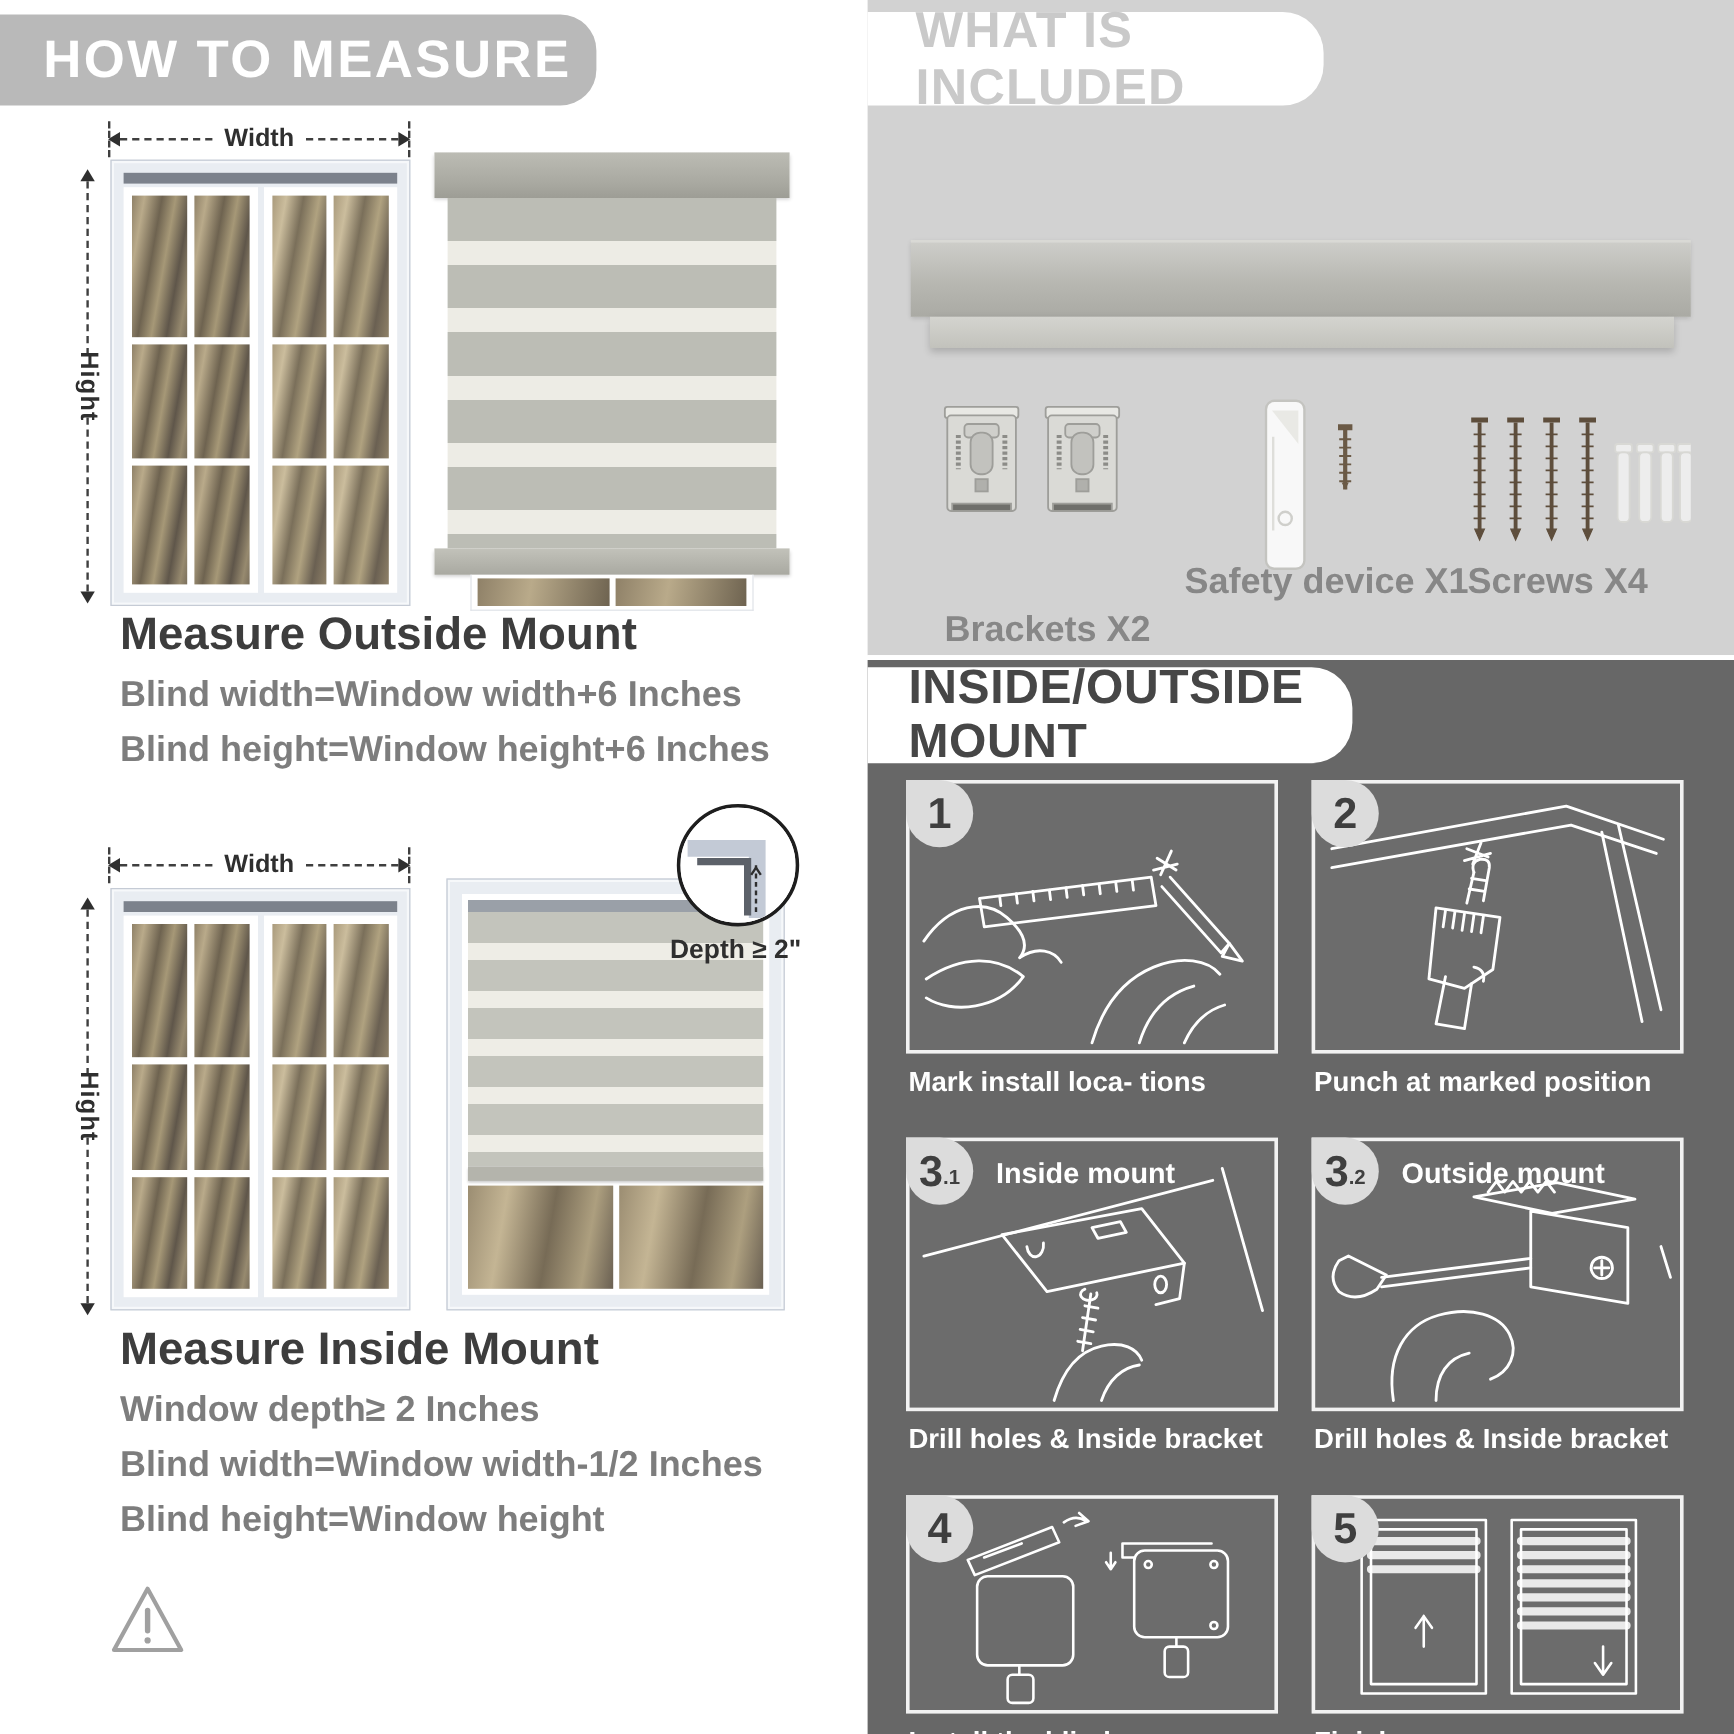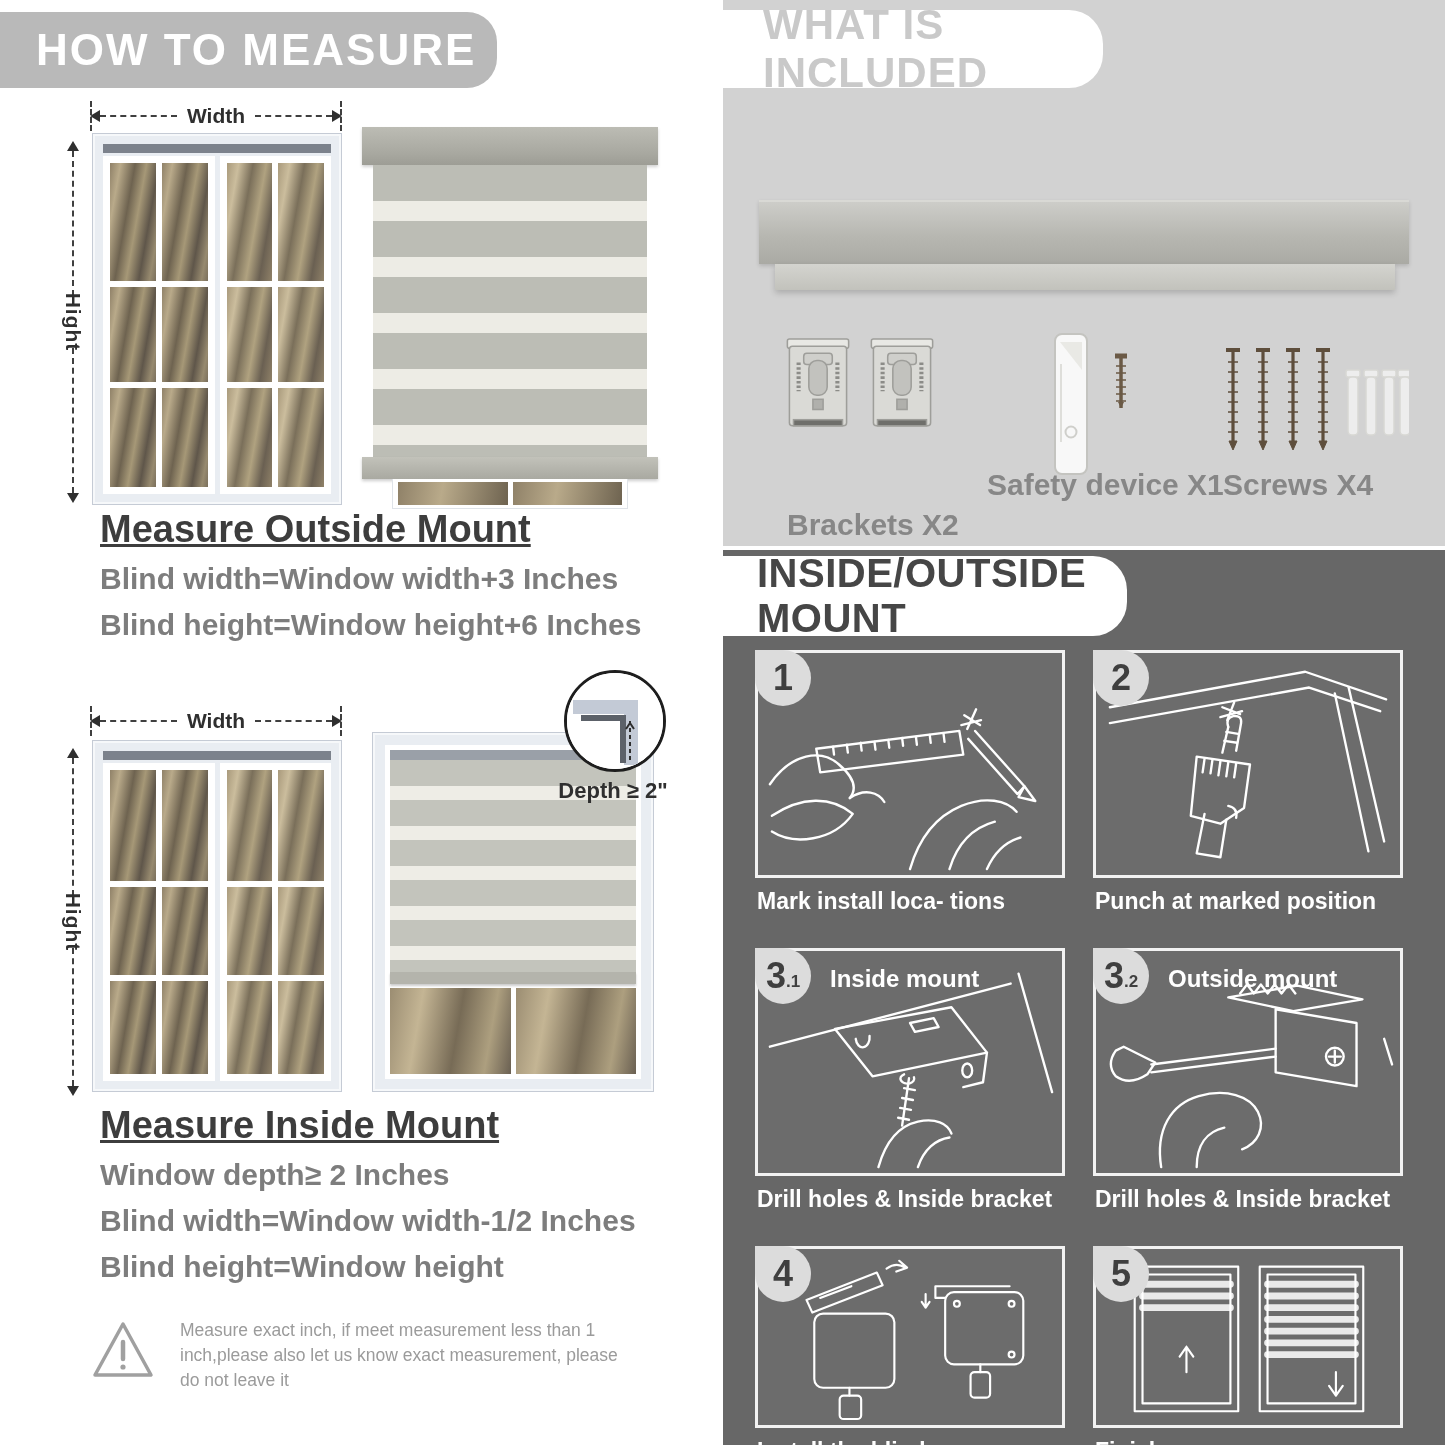--- a/index.html
+++ b/index.html
@@ -58,21 +58,21 @@
   .icassette{height:10px;background:#9aa0a8;}
   .istripes{height:212px;background:repeating-linear-gradient(180deg,#c3c4bc 0 26px,#eeede6 26px 40px);}
   .irail{height:12px;background:#b4b4ac;box-shadow:0 2px 2px rgba(0,0,0,.2);}
   .ipanes{flex:1;margin-top:4px;display:flex;gap:5px;}
   .ipane{flex:1;background:linear-gradient(100deg,#9b8d72 0%,#c4b594 25%,#776b56 55%,#ad9f7f 80%,#6a6052 100%);}
 
   .magnifier{position:absolute;width:96px;height:96px;border-radius:50%;border:3px solid #1e1e1e;
     background:#fff;overflow:hidden;z-index:5;}
   .depth-label{position:absolute;font-size:22px;font-weight:bold;color:#2f2f2f;text-align:center;}
 
-  .sec-title{position:absolute;font-size:38px;font-weight:bold;color:#3d3d3d;text-decoration:underline;}
+  .sec-title{position:absolute;font-size:38px;font-weight:bold;color:#3d3d3d;}
   .formula{position:absolute;font-size:30px;font-weight:bold;color:#7d7d7d;line-height:46px;}
 
   .warning{position:absolute;left:90px;top:1318px;display:flex;gap:24px;align-items:flex-start;}
   .warning .txt{width:452px;font-size:17.5px;color:#9b9b9b;line-height:1.42;}
 
   
   .right-top{position:absolute;left:723px;top:0;width:722px;height:546px;background:#d2d2d2;}
   .included-header{position:absolute;left:0;top:10px;width:380px;height:78px;background:#fff;
     border-radius:0 34px 34px 0;display:flex;align-items:center;padding-left:40px;box-sizing:border-box;}
   .included-header span{color:#c9c9c9;font-size:42px;font-weight:bold;letter-spacing:1px;}
@@ -160,21 +160,21 @@
       <div class="oshade"></div>
       <div class="orail"></div>
       <div class="opeek">
         <div class="ppane"></div>
           <div class="ppane"></div>
       </div>
     </div>
   </div>
 
   <div class="sec-title" style="left:100px;top:508px;">Measure Outside Mount</div>
-  <div class="formula" style="left:100px;top:556px;">Blind width=Window width+3 Inches</div>
+  <div class="formula" style="left:100px;top:556px;">Blind width=Window width+6 Inches</div>
   <div class="formula" style="left:100px;top:602px;">Blind height=Window height+6 Inches</div>
 
   <div class="fig fig2">
     <div class="h-arrow" style="left:30px;top:12px;width:252px;">
       <span class="h-endbar" style="left:0;"></span>
       <span class="ah l"></span>
       <span class="dash"></span>
       <span class="lbl">Width</span>
       <span class="dash"></span>
       <span class="ah r"></span>
@@ -235,21 +235,20 @@
   <div class="formula" style="left:100px;top:1152px;">Window depth≥ 2 Inches</div>
   <div class="formula" style="left:100px;top:1198px;">Blind width=Window width-1/2 Inches</div>
   <div class="formula" style="left:100px;top:1244px;">Blind height=Window height</div>
 
   <div class="warning">
     <svg width="66" height="64" viewBox="0 0 66 64">
       <path d="M33 6 L61 57 L5 57 Z" fill="none" stroke="#a0a0a0" stroke-width="3.5" stroke-linejoin="round"></path>
       <path d="M33 24 V 41" stroke="#a0a0a0" stroke-width="4.5" stroke-linecap="round"></path>
       <circle cx="33" cy="49" r="2.6" fill="#a0a0a0"></circle>
     </svg>
-    <div class="txt">Measure exact inch, if meet measurement less than 1 inch,please also let us know exact measurement, please do not leave it</div>
   </div>
 
   <div class="right-top">
     <div class="included-header">
       <span>WHAT IS INCLUDED</span>
     </div>
     <div class="headrail"></div>
     <div class="headrail-lip"></div>
 
     <div class="part" style="left:62px;top:336px;display:flex;gap:18px;">

